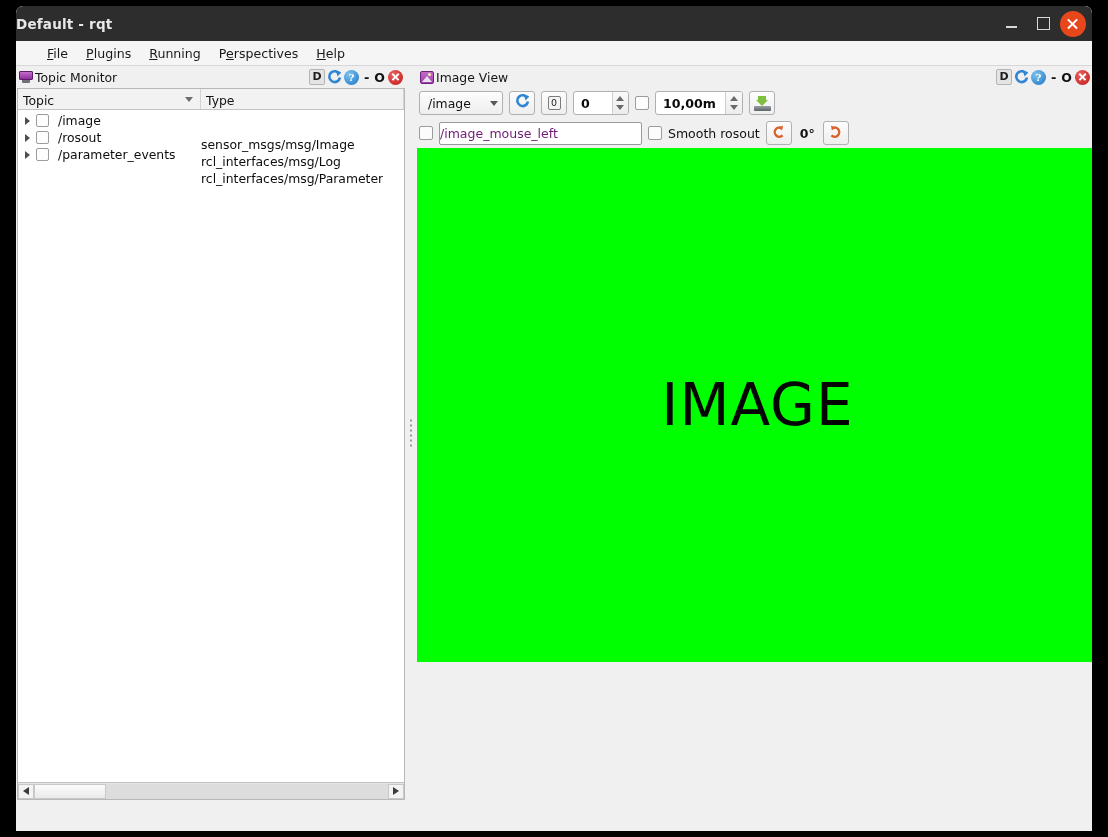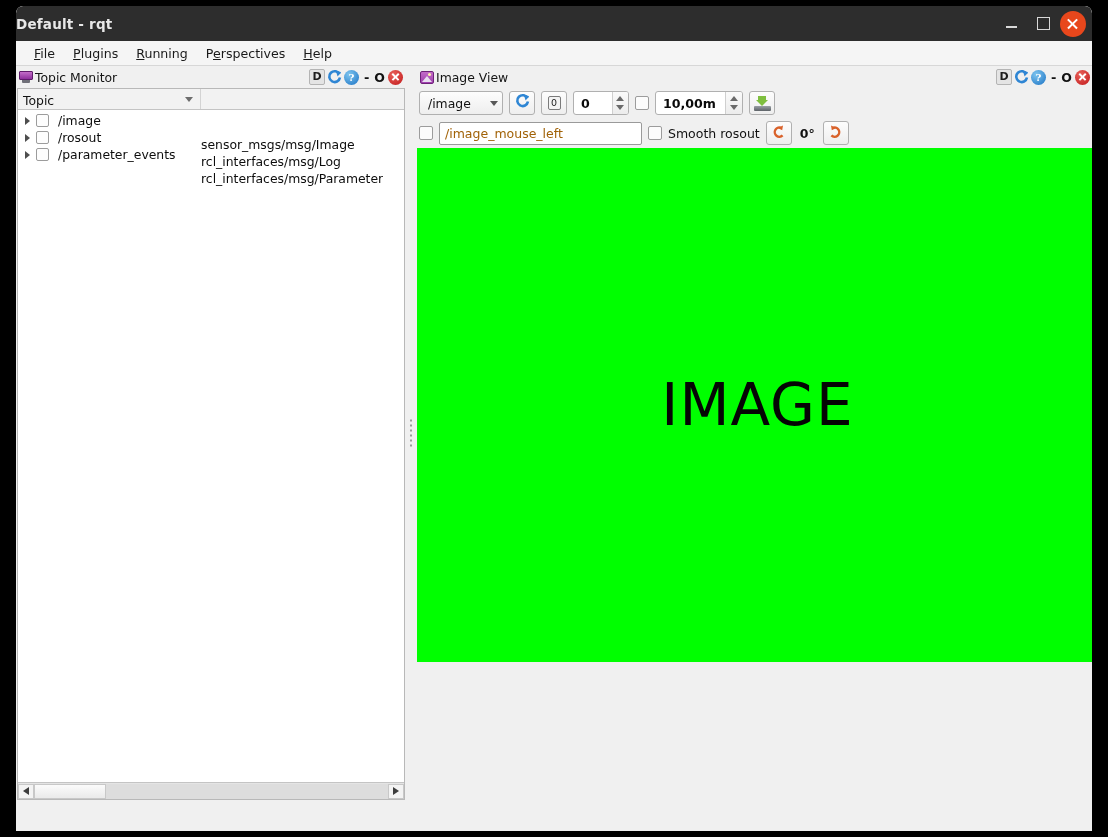--- a/index.html
+++ b/index.html
@@ -65,21 +65,21 @@
   }
   .win-btn.close::before { transform: rotate(45deg); }
   .win-btn.close::after  { transform: rotate(-45deg); }
 
   
   #menubar {
     height: 25px;
     background: #f5f5f5;
     border-bottom: 1px solid #d7d7d7;
     display: flex; align-items: center;
-    padding-left: 9px;
+    padding-left: 22px;
     flex: 0 0 auto;
   }
   .menu-item {
     font-size: 12.6px;
     color: #1a1a1a;
     padding: 2px 9px;
     white-space: nowrap;
   }
   .mn { text-decoration: underline; }
 
@@ -334,22 +334,21 @@
   .spin.rng .sv { width: 71px; }
 
   .chk {
     width: 14px; height: 14px; flex: 0 0 14px;
     border: 1px solid #9c9c9c; background: #fcfcfc; border-radius: 2px;
   }
   .txtfield {
     height: 23px; width: 203px;
     background: #ffffff; border: 1px solid #9a9a9a; border-radius: 2px;
     display: flex; align-items: center;
-    padding-left: 5px;
-    font-size: 12.5px; color: #a16207;
+    font-size: 12.5px; color: #701a75;
   }
   .tlabel { font-size: 12.5px; color: #111; white-space: nowrap; }
   .deg { font-size: 12.5px; color: #111; font-weight: 600; padding: 0 2px; }
 
   
   .icon-index {
     width: 13px; height: 14px;
     border: 1px solid #7b7b7b; border-radius: 2px;
     background: #f4f4f4;
     font-size: 9.5px; line-height: 12px; text-align: center; color: #1d1d1d;
@@ -444,20 +443,23 @@
           <span class="ctl-close"></span>
         </span>
       </div>
 
       <div id="tree-wrap">
         <div class="tree-header">
           <div class="th topic">
             <span>Topic</span>
             <span class="sort-arrow"></span>
           </div>
+          <div class="th type">
+            <span>Type</span>
+          </div>
         </div>
         <div class="tree-body">
 
           <div class="trow">
             <span class="expander">
                 <i></i>
               </span>
             <span class="cbx"></span>
             <span class="tname">/image</span>
             <span class="ttype">sensor_msgs/msg/Image</span>

